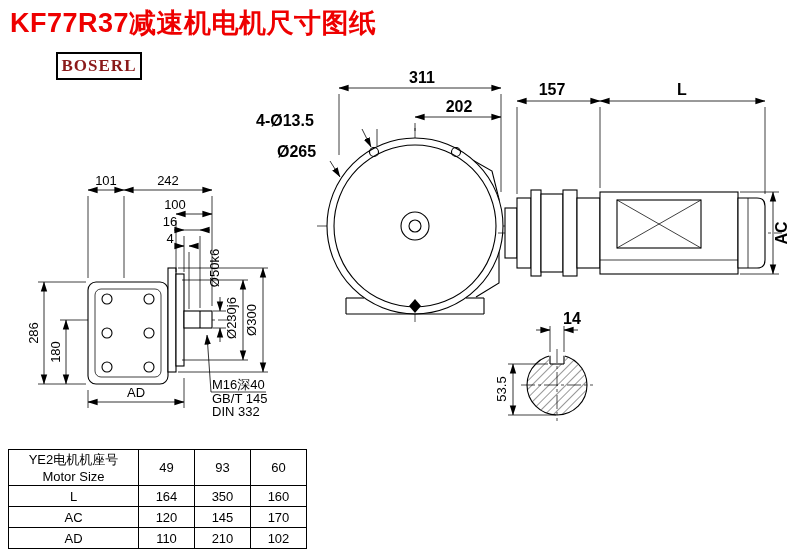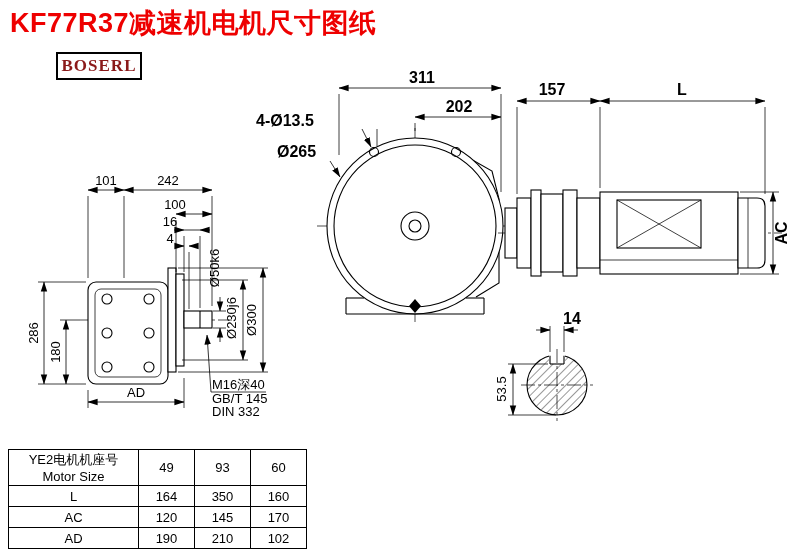--- a/index.html
+++ b/index.html
@@ -234,20 +234,20 @@
         <td>160</td>
       </tr>
       <tr class="row">
         <td class="label-col">AC</td>
         <td>120</td>
         <td>145</td>
         <td>170</td>
       </tr>
       <tr class="row">
         <td class="label-col">AD</td>
-        <td>190</td>
+        <td>110</td>
         <td>210</td>
         <td>102</td>
       </tr>
     </tbody>
   </table>
 
 </div>
 
 </body></html>

